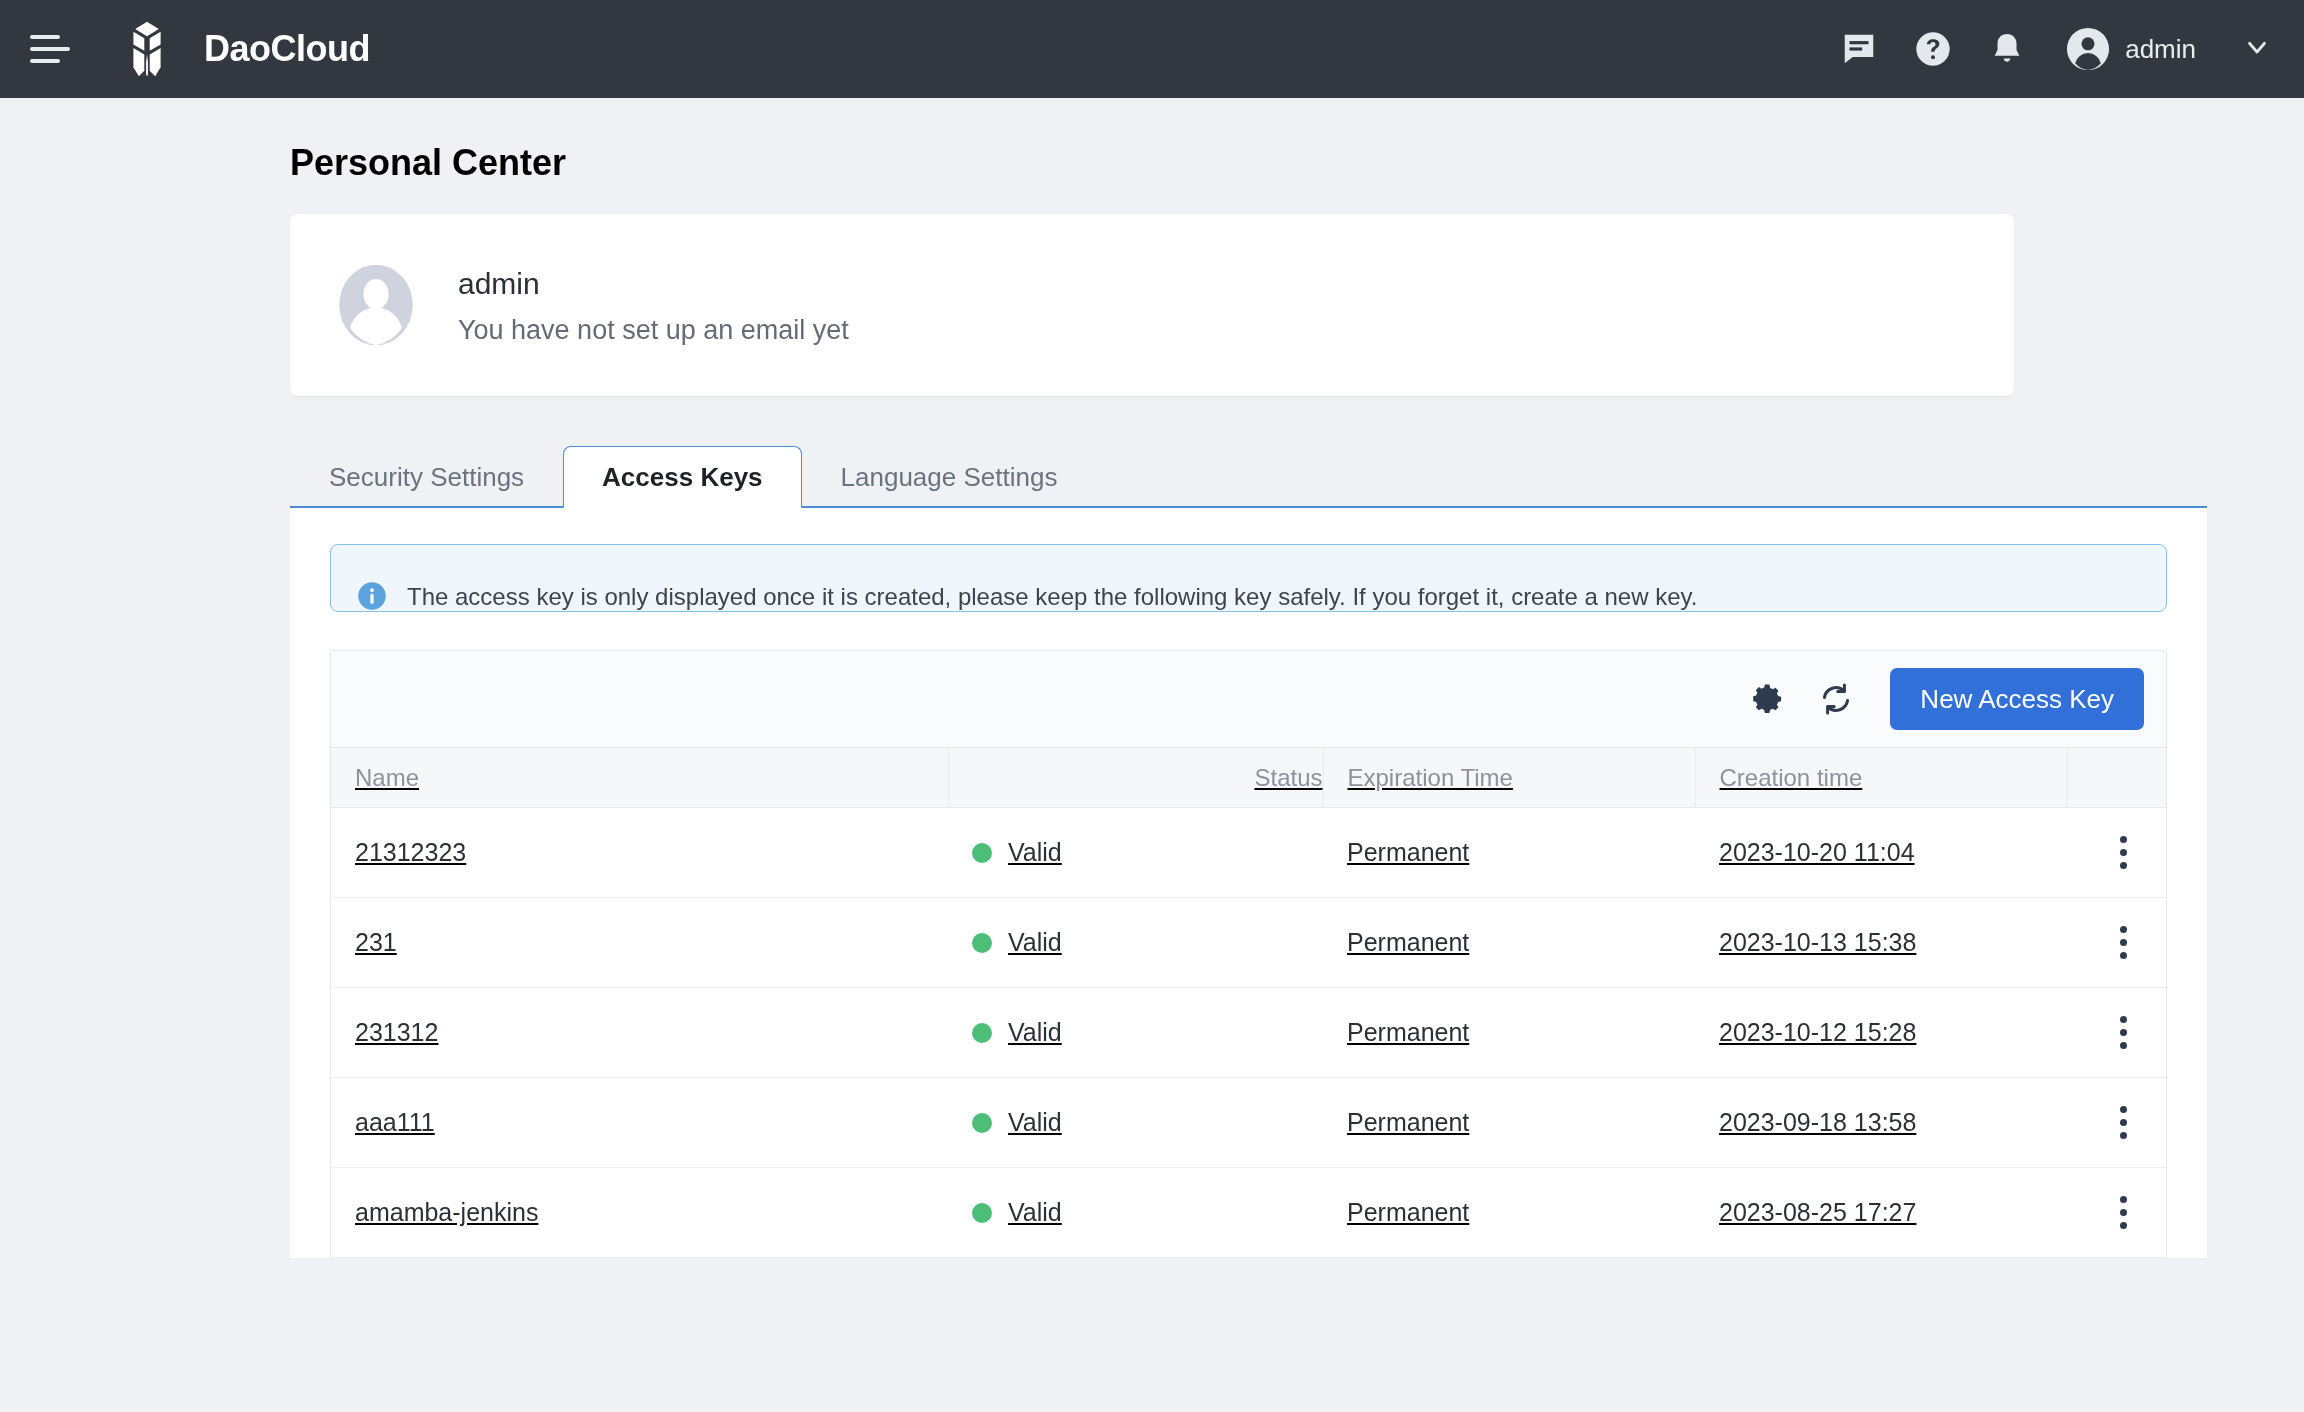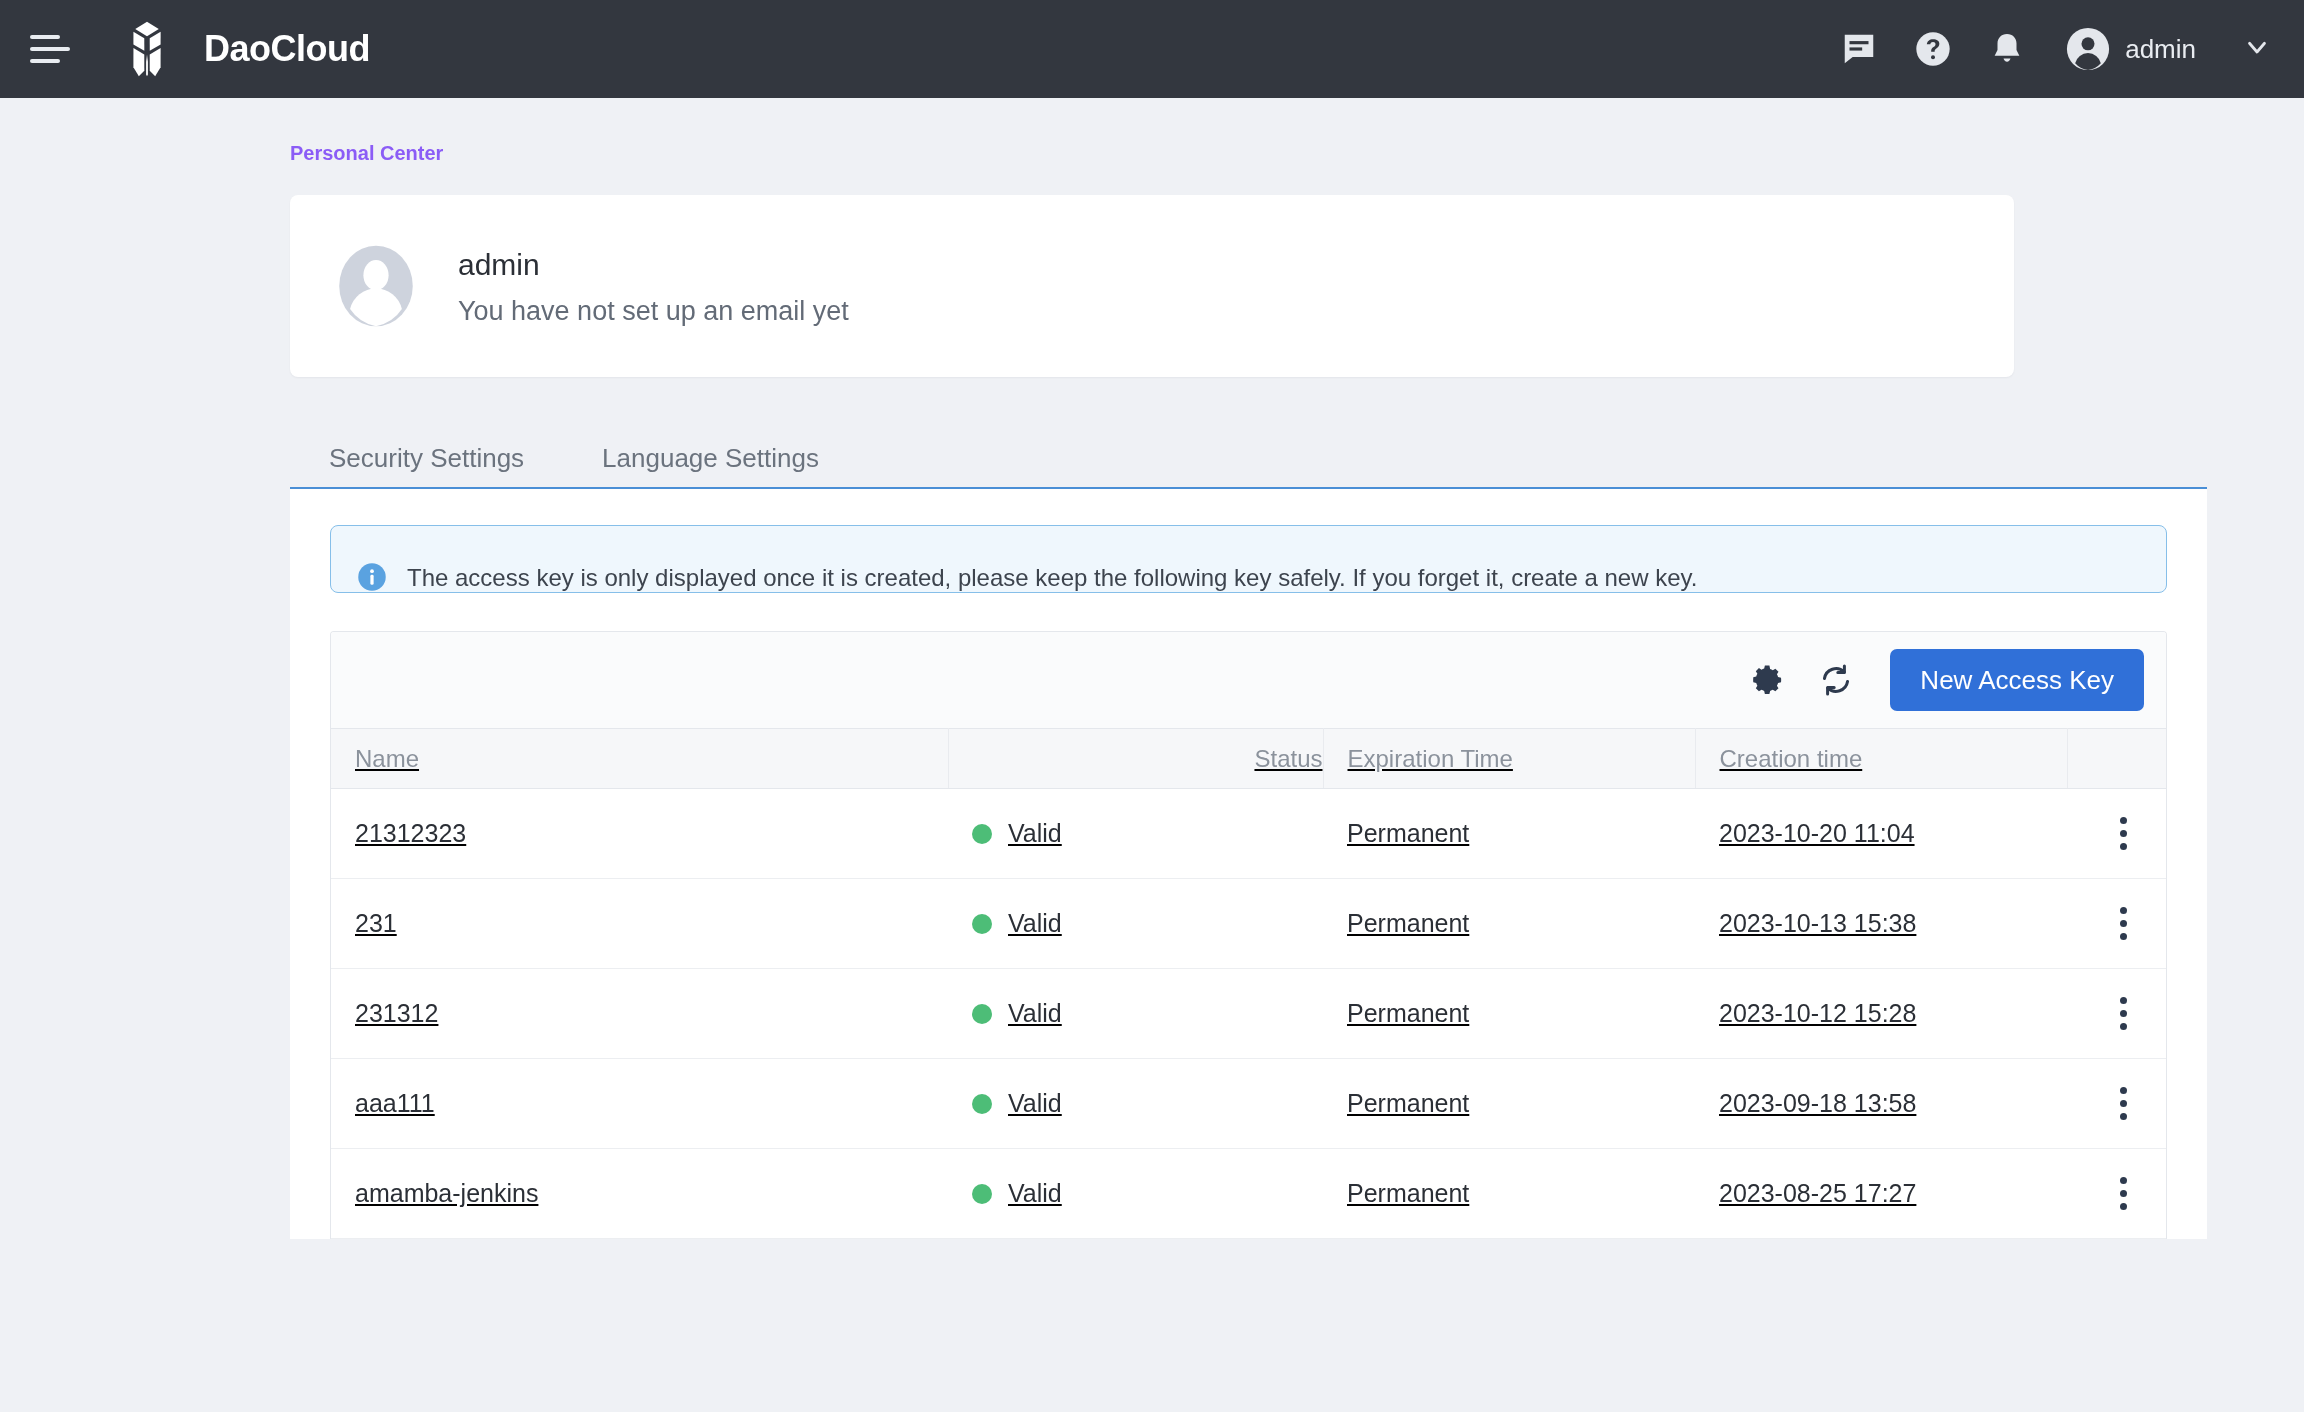--- a/index.html
+++ b/index.html
@@ -45,21 +45,21 @@
   }
   .ticon { width: 44px; height: 44px; display:flex; align-items:center; justify-content:center; cursor:pointer; }
   .ticon svg { display:block; }
   .user-chip { display:flex; align-items:center; gap: 14px; cursor:pointer; margin-left: 6px; }
   .user-name { color: #e9ecf1; font-size: 26px; }
   .chev { margin-left: 16px; cursor:pointer; }
 
   
   .page { padding: 0; }
   .page-title {
-    color: #8b5cf6; font-size: 20px; font-weight: bold;
+    color: #000000; font-size: 36px; font-weight: bold;
     margin: 44px 0 0 290px;
   }
 
   
   .profile-card {
     margin: 30px 290px 0 290px;
     background: #ffffff;
     border-radius: 8px;
     height: 182px;
     display: flex; align-items: center;
@@ -259,20 +259,23 @@
     <div class="profile-text">
       <div class="profile-name">admin</div>
       <div class="profile-sub">You have not set up an email yet</div>
     </div>
   </div>
 
   <div class="tabs-wrap">
     <div class="tabs">
       <div class="tab">
         <span>Security Settings</span>
+      </div>
+      <div class="tab active">
+        <span>Access Keys</span>
       </div>
       <div class="tab">
         <span>Language Settings</span>
       </div>
     </div>
     <div class="tabs-rule"></div>
   </div>
 
   <div class="panel">
 

